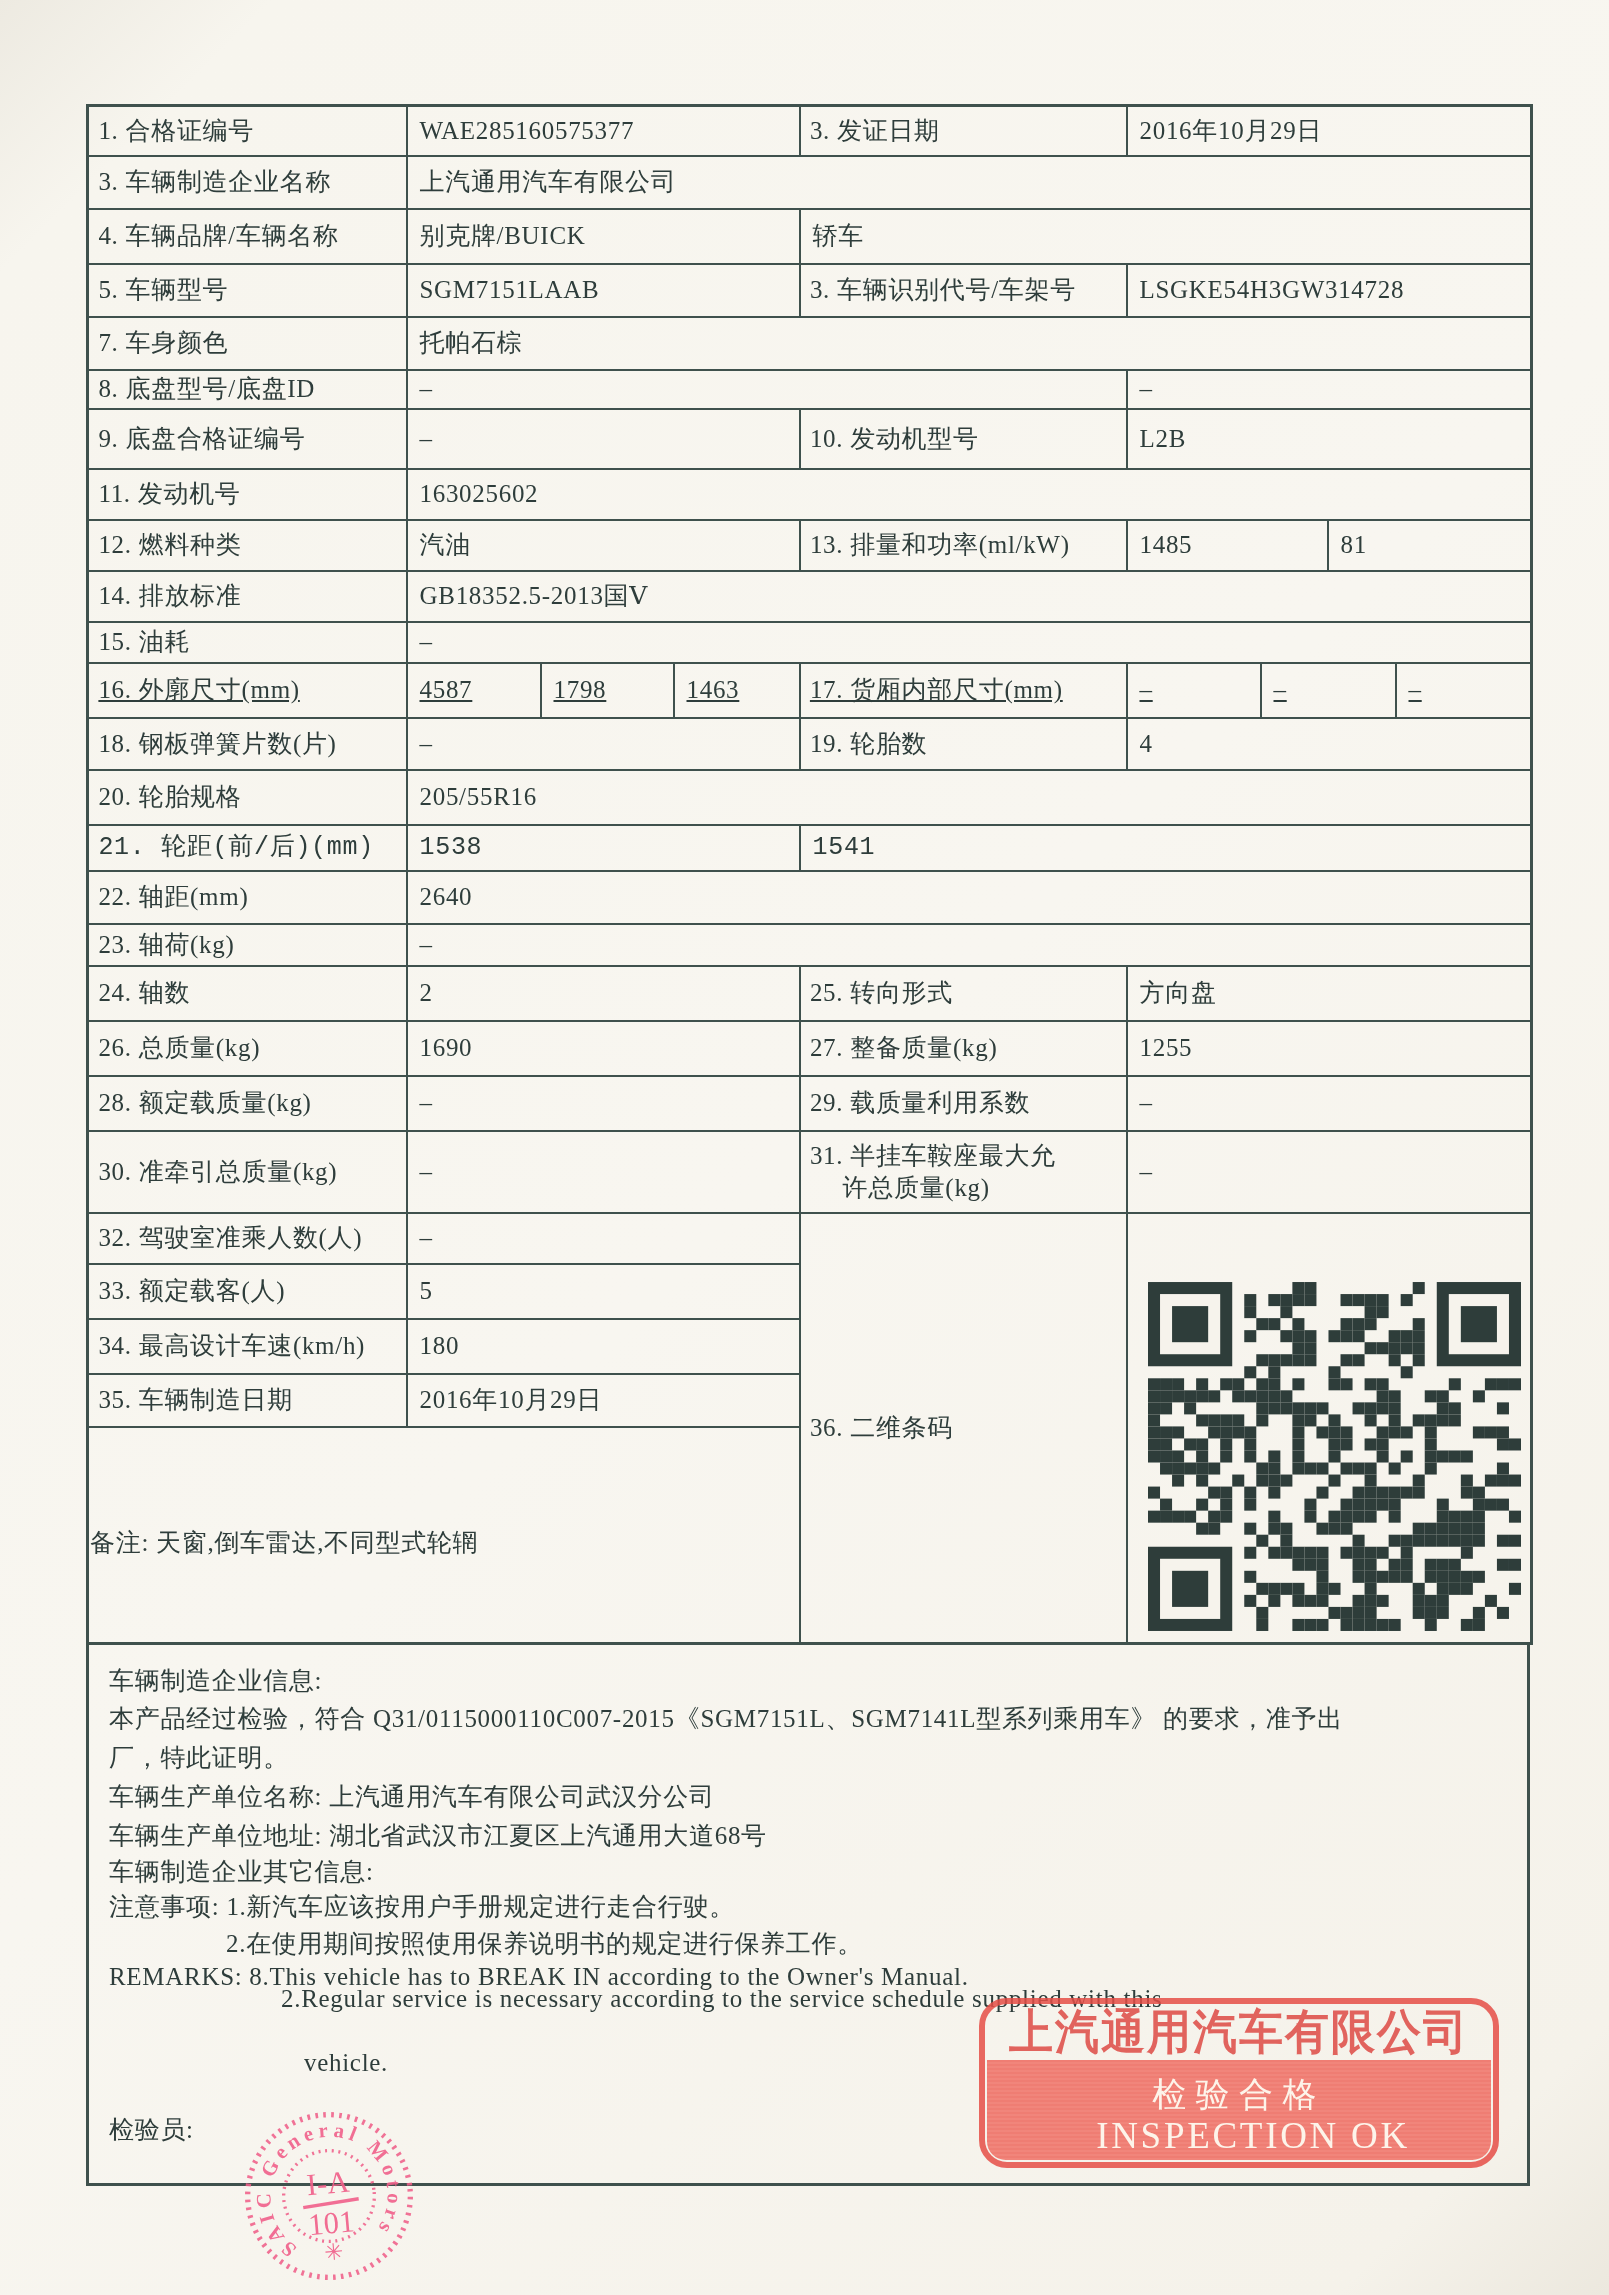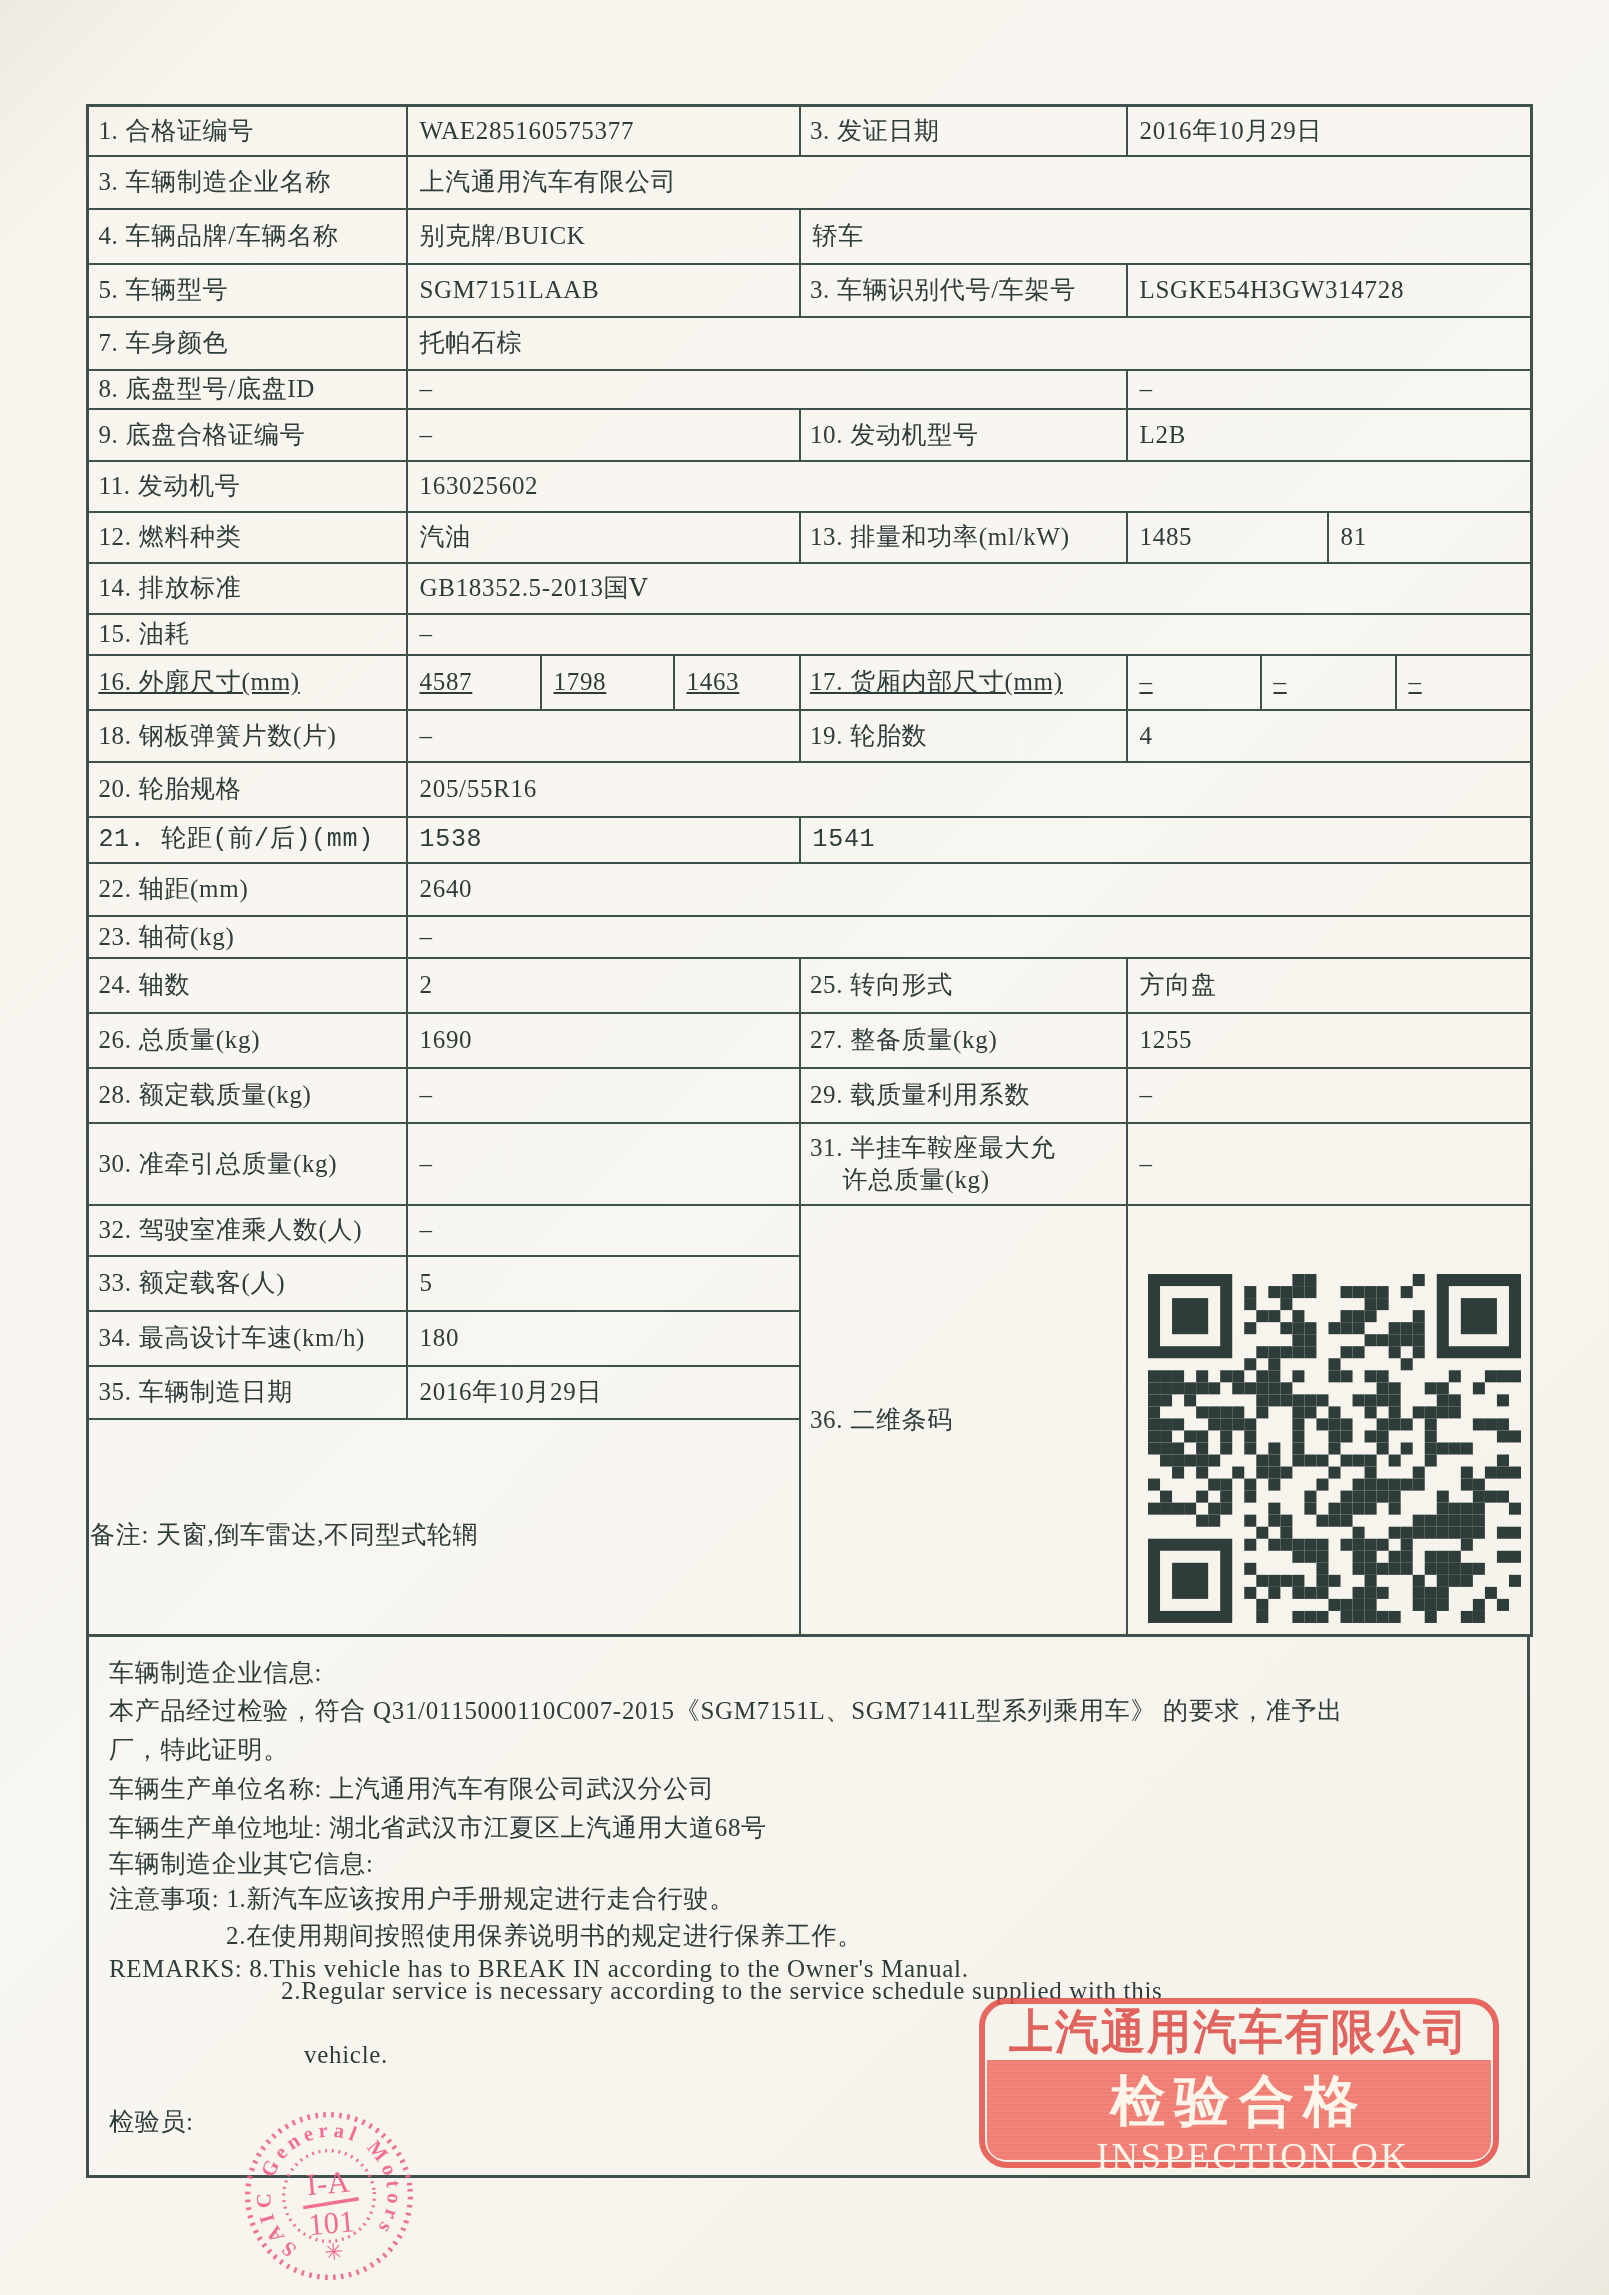--- a/index.html
+++ b/index.html
@@ -31,21 +31,21 @@
   
   .stamp{
     position:absolute;left:979px;top:1998px;width:520px;height:170px;
     border:6.7px solid rgba(229,77,70,0.85);border-radius:28px;box-sizing:border-box;
   }
   .stamp-band{
     position:absolute;left:2px;right:2px;bottom:2px;height:100px;
     background:repeating-linear-gradient(180deg,#ef7d73 0px,#ef7d73 2px,#f1857b 2px,#f1857b 4px);
     border-radius:0 0 18.7px 18.7px;text-align:center;
   }
-  .stamp-pass{margin-top:5px;font-size:55px;letter-spacing:9.4px;color:#fdf4ea;font-weight:bold;}
+  .stamp-pass{margin-top:12px;font-size:34px;letter-spacing:9.4px;color:#fdf4ea;font-weight:normal;}
   .stamp-ok{margin-top:-4px;font-size:37px;letter-spacing:2.7px;color:#fdf4ea;margin-left:28px;}
   .stamp-company{
     position:absolute;left:0;right:0;top:-1.3px;text-align:center;
     font-size:44px;letter-spacing:2px;color:rgba(220,62,58,0.8);font-weight:bold;
     transform:scaleY(1.08);
   }
   
   .seal{position:absolute;left:241px;top:2108px;width:176px;height:176px;transform:rotate(-5deg);}
   
 </style>
@@ -91,21 +91,21 @@
           </tr>
           <tr style="height: 53px;">
             <td class="lbl">7. 车身颜色</td>
             <td colspan="8" class="val">托帕石棕</td>
           </tr>
           <tr style="height: 39px;">
             <td class="lbl">8. 底盘型号/底盘ID</td>
             <td colspan="4" class="val">–</td>
             <td colspan="4" class="val">–</td>
           </tr>
-          <tr style="height: 52px;">
+          <tr style="height: 60px;">
             <td class="lbl">9. 底盘合格证编号</td>
             <td colspan="3" class="val">–</td>
             <td class="lbl">10. 发动机型号</td>
             <td colspan="4" class="val">L2B</td>
           </tr>
           <tr style="height: 51px;">
             <td class="lbl">11. 发动机号</td>
             <td colspan="8" class="val">163025602</td>
           </tr>
           <tr style="height: 51px;">

